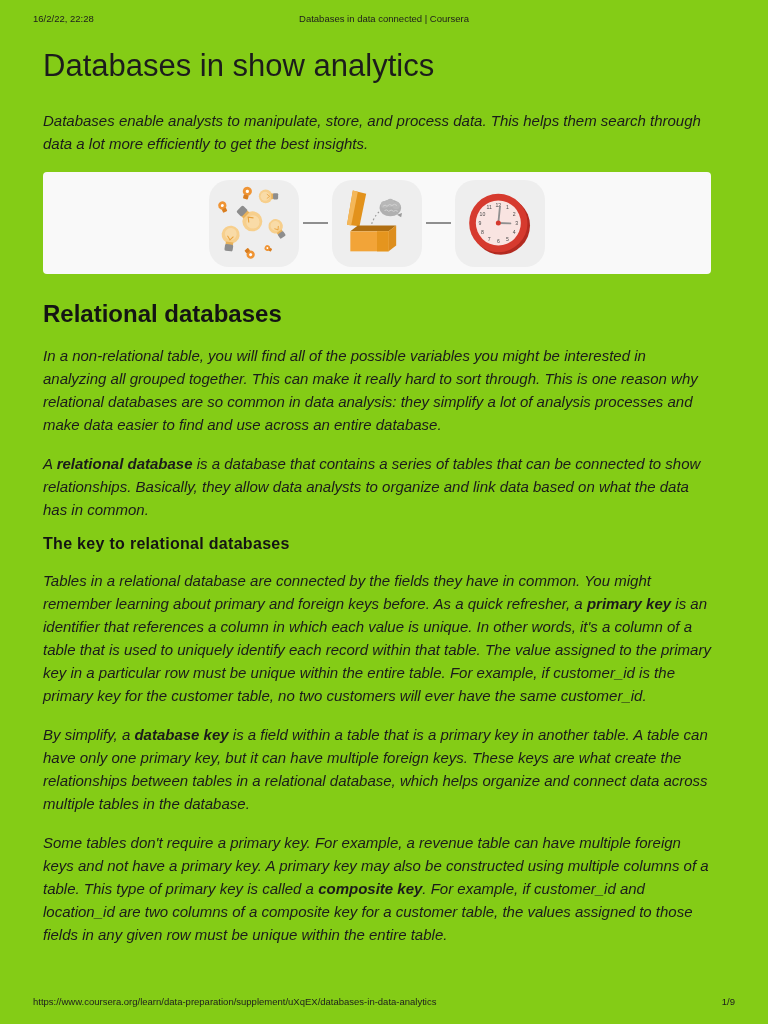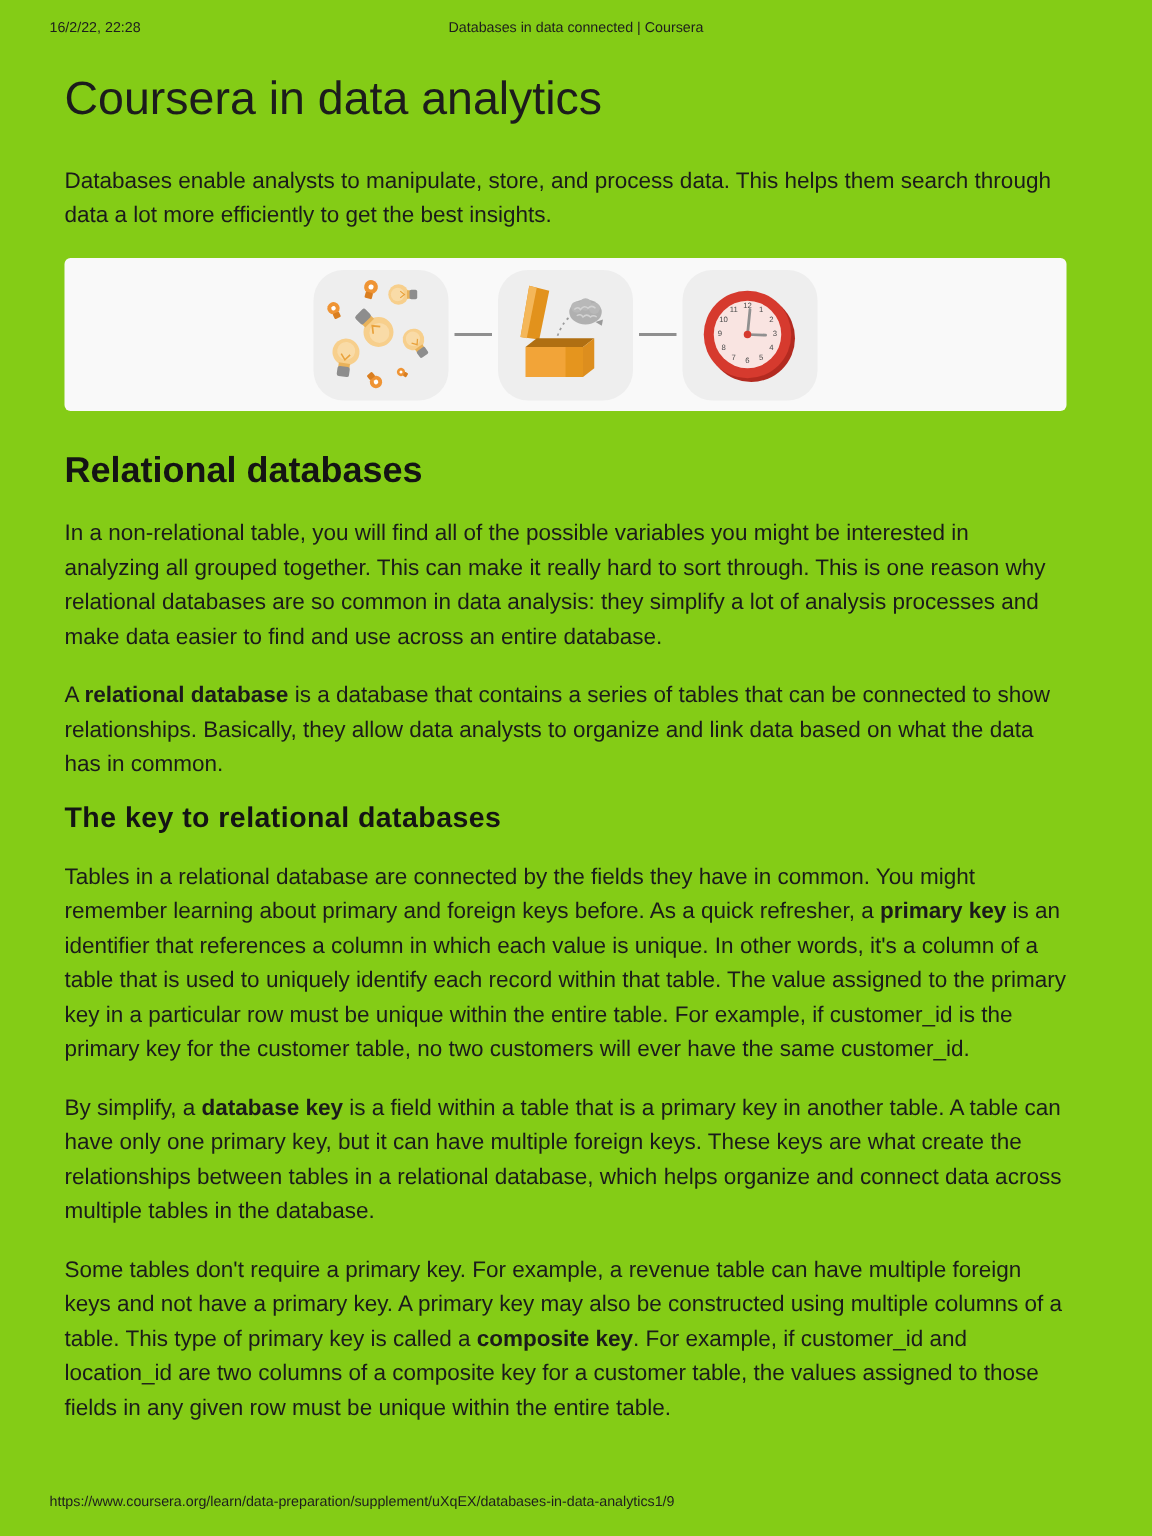--- a/index.html
+++ b/index.html
@@ -8,29 +8,29 @@
     width:768px;height:1024px;
     background:#84cc16;
     font-family:"Liberation Sans", sans-serif;
     color:var(--text,#1b1b1b);
     overflow:hidden;
   }
   
   .running-header{position:absolute;top:13px;left:33px;right:33px;font-size:9.5px;color:#1d1d1d;}
   .hdr-left{position:absolute;left:0;top:0;white-space:nowrap;}
   .hdr-center{position:absolute;left:0;right:0;top:0;text-align:center;white-space:nowrap;}
-  .running-footer{position:absolute;bottom:17px;left:33px;right:33px;display:flex;font-size:9.5px;color:#1d1d1d;}
+  .running-footer{position:absolute;bottom:17px;left:33px;right:33px;display:flex;justify-content:space-between;font-size:9.5px;color:#1d1d1d;}
 
   
   .content{position:absolute;top:40px;left:43px;width:668px;}
   h1{font-size:31px;font-weight:400;margin:8px 0 0;color:#1c1c1c;}
   .intro{margin:25px 0 0;}
-  p{font-size:15px;line-height:23px;margin:16px 0 0;color:var(--text,#1b1b1b);}
+  p{font-size:15px;line-height:23px;margin:16px 0 0;color:var(--text,#1b1b1b);font-style:italic;}
   h2{font-size:24px;font-weight:700;margin:26px 0 0;color:#141414;}
-  h3{font-size:19px;font-weight:800;letter-spacing:.3px;margin:14px 0 0;color:#141414;}
+  h3{font-size:16px;font-weight:800;letter-spacing:.3px;margin:14px 0 0;color:#141414;}
   b{font-weight:700;}
 
   
   .figure-band{
     margin-top:17px;height:102px;border-radius:4px;
     background:var(--band-bg,#f9f9f9);
     display:flex;align-items:center;justify-content:center;
   }
   .tile{
     width:90px;height:87px;border-radius:20px;
@@ -45,21 +45,21 @@
 <body>
 
 <div class="page">
 
   <header class="running-header">
     <span class="hdr-left">16/2/22, 22:28</span>
     <span class="hdr-center">Databases in data connected | Coursera</span>
   </header>
 
   <main class="content">
-    <h1>Coursera in data analytics</h1>
+    <h1>Databases in show analytics</h1>
 
     <p class="intro">Databases enable analysts to manipulate, store, and process data. This helps them search through data a lot more efficiently to get the best insights.</p>
 
     <div class="figure-band">
 
       <div class="tile">
         <svg viewBox="0 0 96 96">
           <defs>
             <g id="bulbL">
               <circle r="12" fill="#F7CF8C"></circle>

